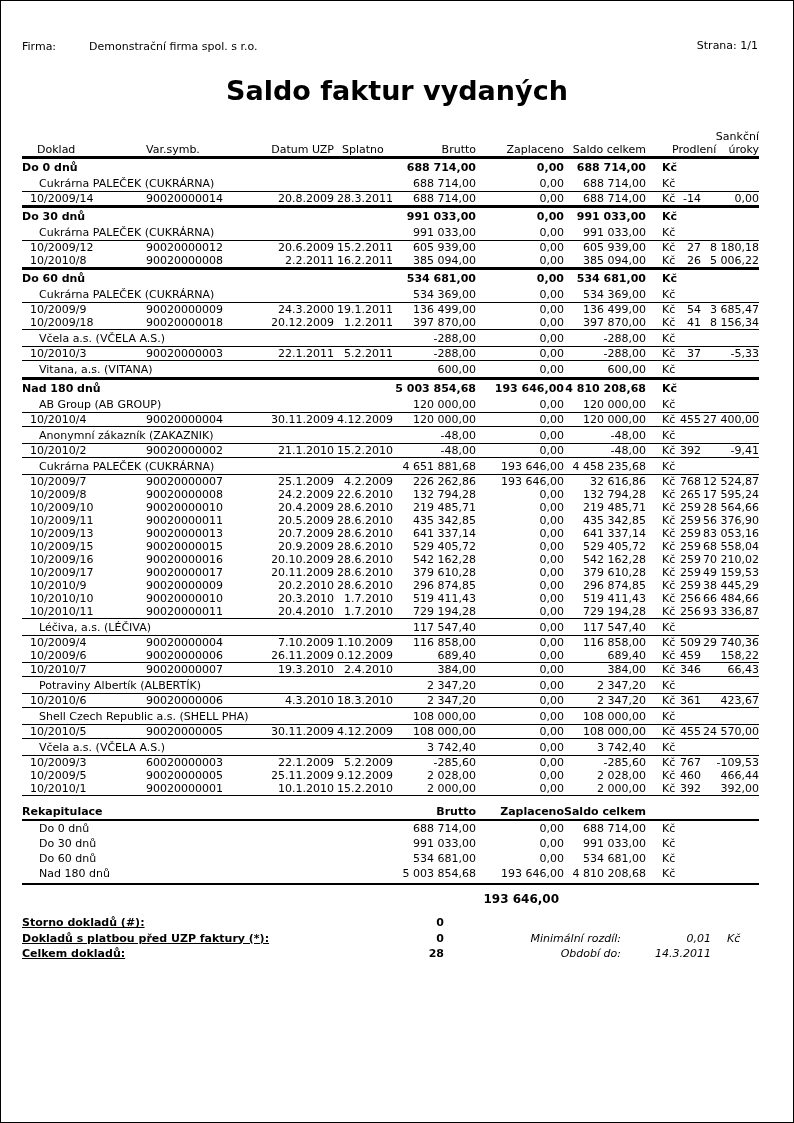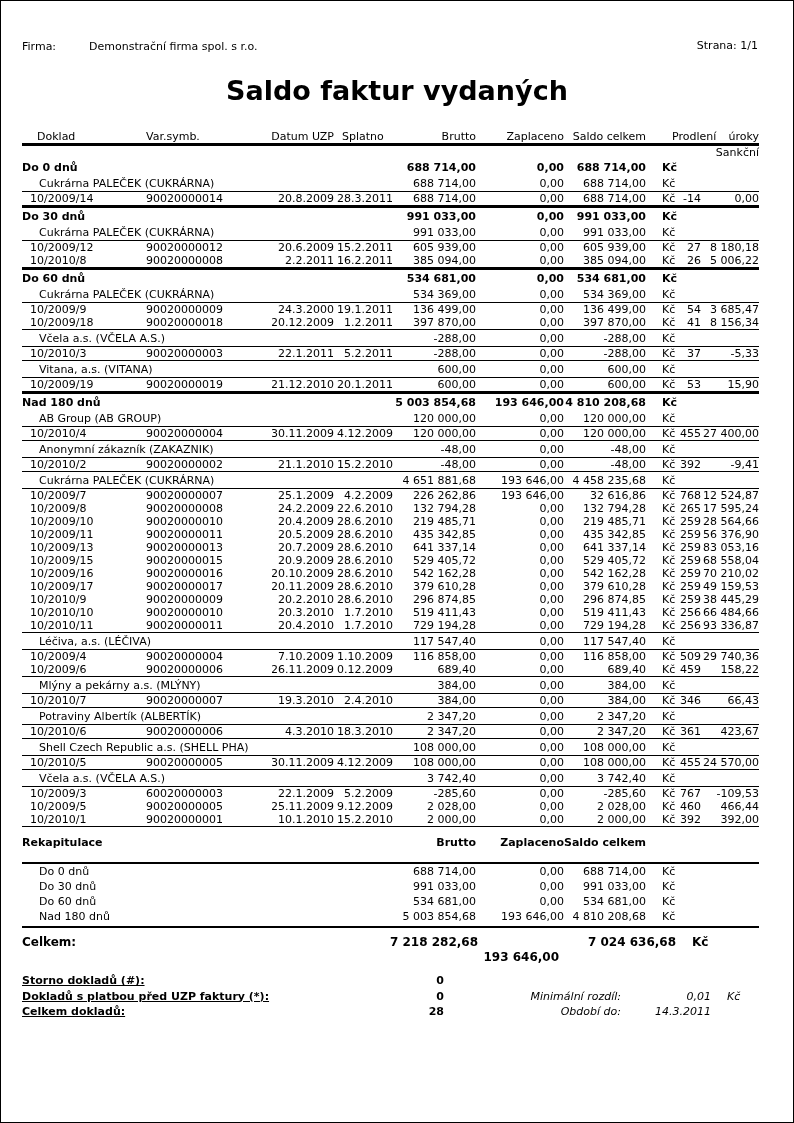--- a/index.html
+++ b/index.html
@@ -43,21 +43,21 @@
 
   .group-row td{font-weight:bold;line-height:13px;padding-top:2px;padding-bottom:1px;border-top:3px solid #000;}
   .group-row.first td{border-top:none;}
   .customer-row td{line-height:13px;padding-top:2px;padding-bottom:1px;border-bottom:1px solid #000;}
   .customer-row .indent{padding-left:17px;}
   .invoice-row td{line-height:13px;}
   .invoice-row.last td{border-bottom:1px solid #000;}
 
   
   .rekap{width:737px;margin:8px 0 0 21px;}
-  .rekap-title td{font-weight:bold;line-height:15px;padding-bottom:12px;border-bottom:2px solid #000;}
+  .rekap-title td{font-weight:bold;line-height:15px;padding-bottom:0;border-bottom:2px solid #000;}
   .rekap-hdr{font-weight:normal;}
   .rekap-row td{line-height:15px;}
   .rekap-row .indent{padding-left:17px;}
   .rekap-row.last td{border-bottom:2px solid #000;padding-bottom:2px;}
 
   
   .celkem{width:737px;margin:7px 0 0 21px;font-size:12px;font-weight:bold;}
   .celkem td{line-height:15px;}
 
   
@@ -90,36 +90,36 @@
           <col style="width:97px">
         <col style="width:59px">
           <col style="width:83px">
           <col style="width:88px">
         <col style="width:82px">
           <col style="width:26px">
           <col style="width:29px">
         <col style="width:58px">
       </colgroup>
       <thead>
+        <tr class="hdr">
+          <td colspan="9"></td>
+          <td class="num">Sankční</td>
+        </tr>
         <tr class="hdr hdr-underline">
           <td class="hdr-doklad">Doklad</td>
           <td>Var.symb.</td>
           <td class="num">Datum UZP</td>
           <td style="padding-left:8px">Splatno</td>
           <td class="num">Brutto</td>
           <td class="num">Zaplaceno</td>
           <td class="num">Saldo celkem</td>
           <td></td>
           <td class="num">Prodlení</td>
           <td class="num">úroky</td>
         </tr>
-        <tr class="hdr">
-          <td colspan="9"></td>
-          <td class="num">Sankční</td>
-        </tr>
       </thead>
       <tbody id="report-body">
           <tr class="group-row first">
             <td colspan="4">Do 0 dnů</td>
             <td class="num">688 714,00</td>
             <td class="num">0,00</td>
             <td class="num">688 714,00</td>
             <td class="kc">Kč</td>
             <td class="num"></td>
             <td class="num"></td>
@@ -276,36 +276,20 @@
           </tr>
           <tr class="customer-row">
             <td class="indent" colspan="4">Vitana, a.s. (VITANA)</td>
             <td class="num">600,00</td>
             <td class="num">0,00</td>
             <td class="num">600,00</td>
             <td class="kc">Kč</td>
             <td class="num"></td>
             <td class="num"></td>
           </tr>
-          <tr class="invoice-row last">
-            <td style="padding-left: 8px;">10/2009/19</td>
-            <td>90020000019</td>
-            <td class="num">
-              <div class="clip uzp">21.12.2010</div>
-            </td>
-            <td class="num">
-              <div class="clip spl">20.1.2011</div>
-            </td>
-            <td class="num">600,00</td>
-            <td class="num">0,00</td>
-            <td class="num">600,00</td>
-            <td class="kc">Kč</td>
-            <td class="num">53</td>
-            <td class="num">15,90</td>
-          </tr>
           <tr class="group-row">
             <td colspan="4">Nad 180 dnů</td>
             <td class="num">5 003 854,68</td>
             <td class="num">193 646,00</td>
             <td class="num">4 810 208,68</td>
             <td class="kc">Kč</td>
             <td class="num"></td>
             <td class="num"></td>
           </tr>
           <tr class="customer-row">
@@ -576,29 +560,20 @@
             </td>
             <td class="num">
               <div class="clip spl">10.12.2009</div>
             </td>
             <td class="num">689,40</td>
             <td class="num">0,00</td>
             <td class="num">689,40</td>
             <td class="kc">Kč</td>
             <td class="num">459</td>
             <td class="num">158,22</td>
-          </tr>
-          <tr class="customer-row">
-            <td class="indent" colspan="4">Mlýny a pekárny a.s. (MLÝNY)</td>
-            <td class="num">384,00</td>
-            <td class="num">0,00</td>
-            <td class="num">384,00</td>
-            <td class="kc">Kč</td>
-            <td class="num"></td>
-            <td class="num"></td>
           </tr>
           <tr class="invoice-row last">
             <td style="padding-left: 8px;">10/2010/7</td>
             <td>90020000007</td>
             <td class="num">
               <div class="clip uzp">19.3.2010</div>
             </td>
             <td class="num">
               <div class="clip spl">2.4.2010</div>
             </td>
@@ -778,28 +753,20 @@
     <table class="celkem">
       <colgroup>
         <col style="width:350px">
           <col style="width:106px">
           <col style="width:81px">
         <col style="width:117px">
           <col style="width:30px">
           <col style="width:53px">
       </colgroup>
       <tbody>
-          <tr>
-        <td>Celkem:</td>
-        <td class="num">7 218 282,68</td>
-        <td></td>
-        <td class="num">7 024 636,68</td>
-        <td class="kc">Kč</td>
-        <td></td>
-      </tr>
       <tr>
         <td></td>
         <td></td>
         <td class="num">193 646,00</td>
         <td></td>
             <td></td>
             <td></td>
       </tr>
     </tbody>
       </table>

